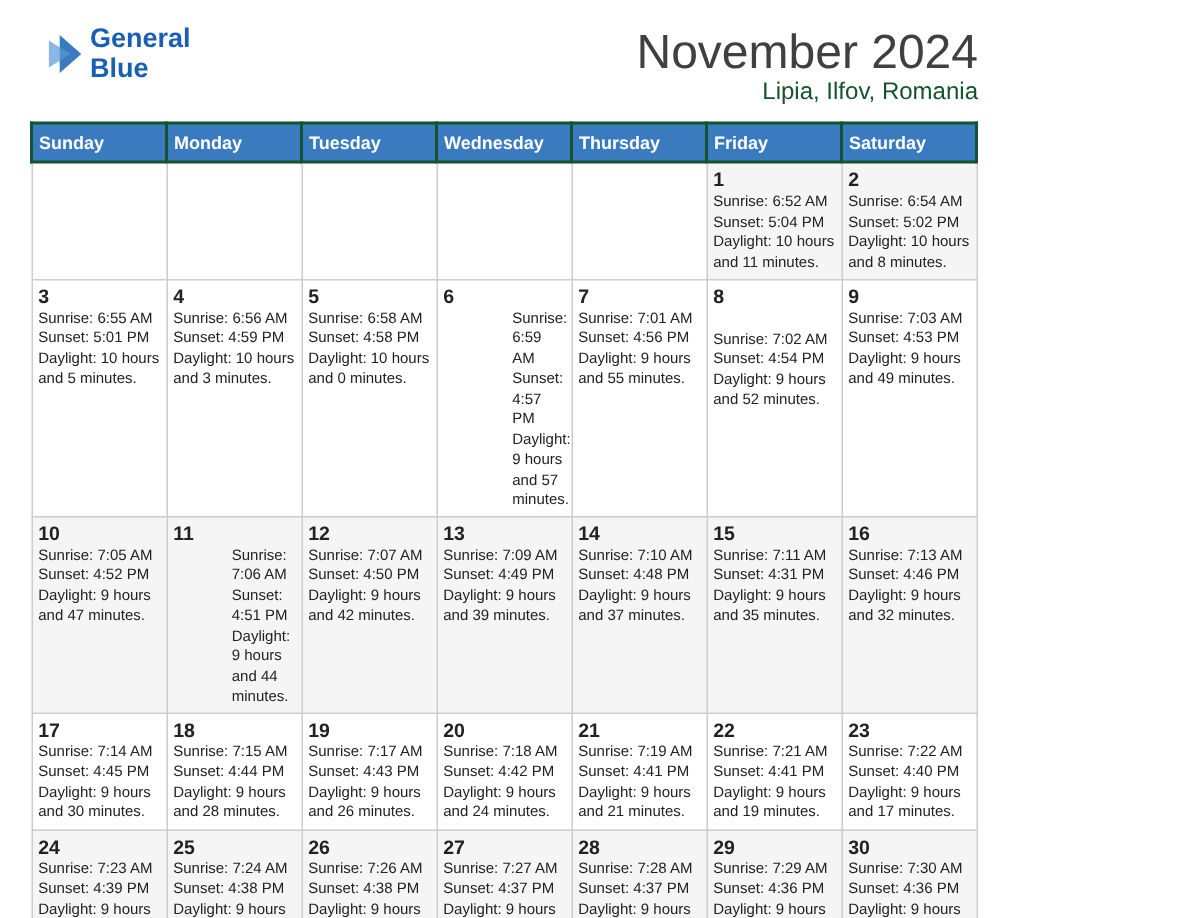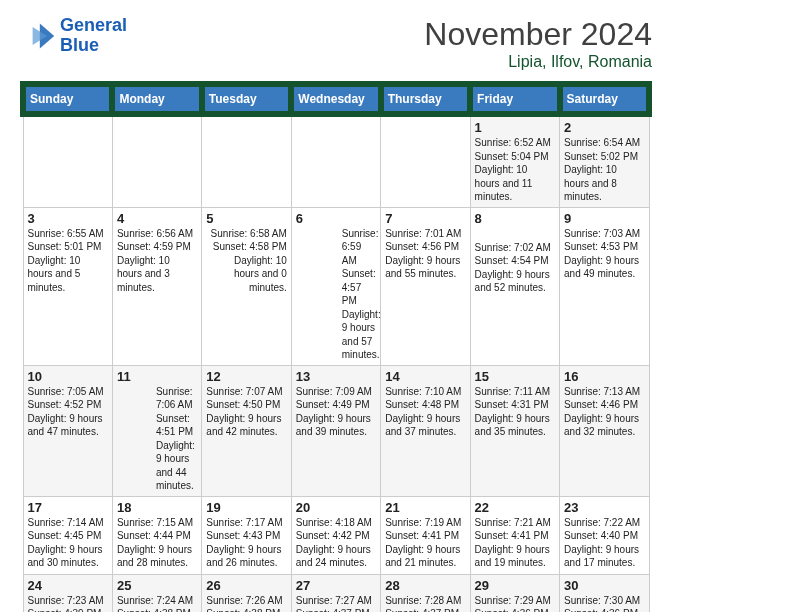--- a/index.html
+++ b/index.html
@@ -55,21 +55,21 @@
       border-collapse: collapse;
       table-layout: fixed;
     }
     thead tr th {
       background-color: #3a7abf;
       color: #fff;
       font-size: 12px;
       font-weight: bold;
       padding: 5px 4px;
       text-align: left;
-      border: 6px solid #14532d;
+      border: 2px solid #14532d;
     }
     tbody tr td {
       border: 1px solid #ccc;
       vertical-align: top;
       padding: 3px 4px;
       font-size: 9.5px;
       color: #222;
       height: 78px;
       background: #fff;
     }
@@ -153,21 +153,21 @@
 Daylight: 10 hours and 5 minutes.</div>
           </td>
           <td>
             <span class="day-num">4</span>
             <div class="day-info" style="white-space: pre-line;">Sunrise: 6:56 AM
 Sunset: 4:59 PM
 Daylight: 10 hours and 3 minutes.</div>
           </td>
           <td>
             <span class="day-num">5</span>
-            <div class="day-info" style="white-space: pre-line; text-align: right;">Sunrise: 6:58 AM
+            <div class="day-info" style="white-space: pre-line;">Sunrise: 6:58 AM
 Sunset: 4:58 PM
 Daylight: 10 hours and 0 minutes.</div>
           </td>
           <td>
             <span class="day-num">6</span>
             <div class="day-info" style="white-space: pre-line; margin-left: 46px;">Sunrise: 6:59 AM
 Sunset: 4:57 PM
 Daylight: 9 hours and 57 minutes.</div>
           </td>
           <td>
@@ -247,21 +247,21 @@
 Daylight: 9 hours and 28 minutes.</div>
           </td>
           <td>
             <span class="day-num">19</span>
             <div class="day-info" style="white-space: pre-line;">Sunrise: 7:17 AM
 Sunset: 4:43 PM
 Daylight: 9 hours and 26 minutes.</div>
           </td>
           <td>
             <span class="day-num">20</span>
-            <div class="day-info" style="white-space: pre-line;">Sunrise: 4:18 AM
+            <div class="day-info" style="white-space: pre-line;">Sunrise: 7:18 AM
 Sunset: 4:42 PM
 Daylight: 9 hours and 24 minutes.</div>
           </td>
           <td>
             <span class="day-num">21</span>
             <div class="day-info" style="white-space: pre-line;">Sunrise: 7:19 AM
 Sunset: 4:41 PM
 Daylight: 9 hours and 21 minutes.</div>
           </td>
           <td>

